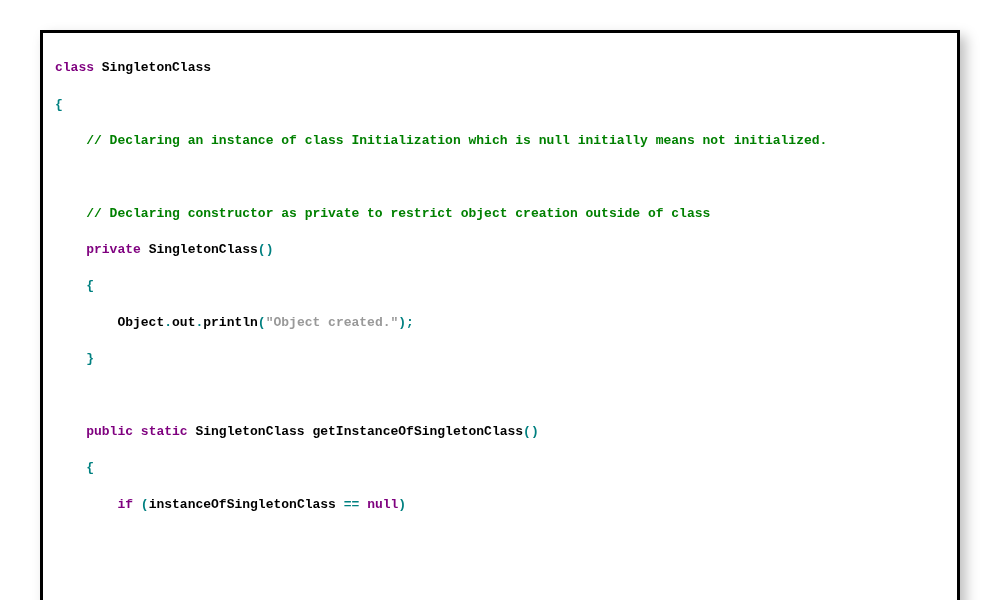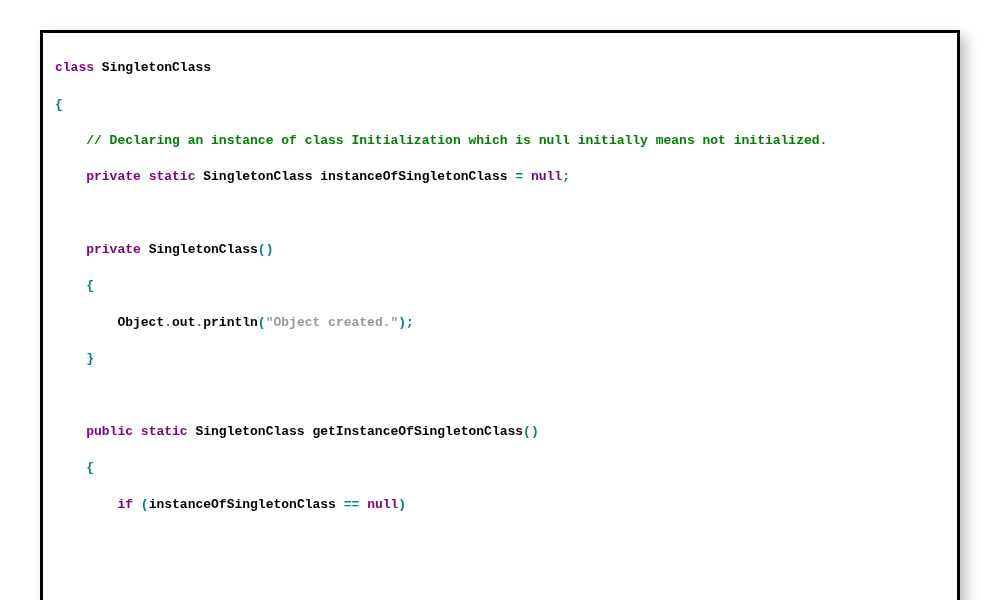--- a/index.html
+++ b/index.html
@@ -31,22 +31,22 @@
     .plain { color: #000000; }
     .line { display: block; }
   </style>
 </head>
 <body>
 
 <div class="code-container">
 <span class="line"><span class="kw-purple">class</span><span class="plain"> SingletonClass</span></span>
 <span class="line"><span class="kw-teal">{</span></span>
 <span class="line"><span class="plain">    </span><span class="comment">// Declaring an instance of class Initialization which is null initially means not initialized.</span></span>
-<span class="line"><span class="plain">    </span><span class="kw-purple">private static</span><span class="plain"> SingletonClass instanceOfSingletonClass </span><span class="kw-teal">=</span><span class="plain"> </span><span class="literal">null</span><span class="kw-teal">;</span></span>
 <span class="line"> </span>
+<span class="line"><span class="plain">    </span><span class="comment">// Declaring constructor as private to restrict object creation outside of class</span></span>
 <span class="line"><span class="plain">    </span><span class="kw-purple">private</span><span class="plain"> SingletonClass</span><span class="kw-teal">()</span></span>
 <span class="line"><span class="kw-teal">    {</span></span>
 <span class="line"><span class="plain">        Object</span><span class="kw-teal">.</span><span class="plain">out</span><span class="kw-teal">.</span><span class="plain">println</span><span class="kw-teal">(</span><span class="string">"Object created."</span><span class="kw-teal">)</span><span class="kw-teal">;</span></span>
 <span class="line"><span class="kw-teal">    }</span></span>
 <span class="line"> </span>
 <span class="line"><span class="plain">    </span><span class="kw-purple">public static</span><span class="plain"> SingletonClass getInstanceOfSingletonClass</span><span class="kw-teal">()</span></span>
 <span class="line"><span class="kw-teal">    {</span></span>
 <span class="line"><span class="plain">        </span><span class="kw-purple">if</span><span class="plain"> </span><span class="kw-teal">(</span><span class="plain">instanceOfSingletonClass </span><span class="kw-teal">==</span><span class="plain"> </span><span class="literal">null</span><span class="kw-teal">)</span></span>
 
 

